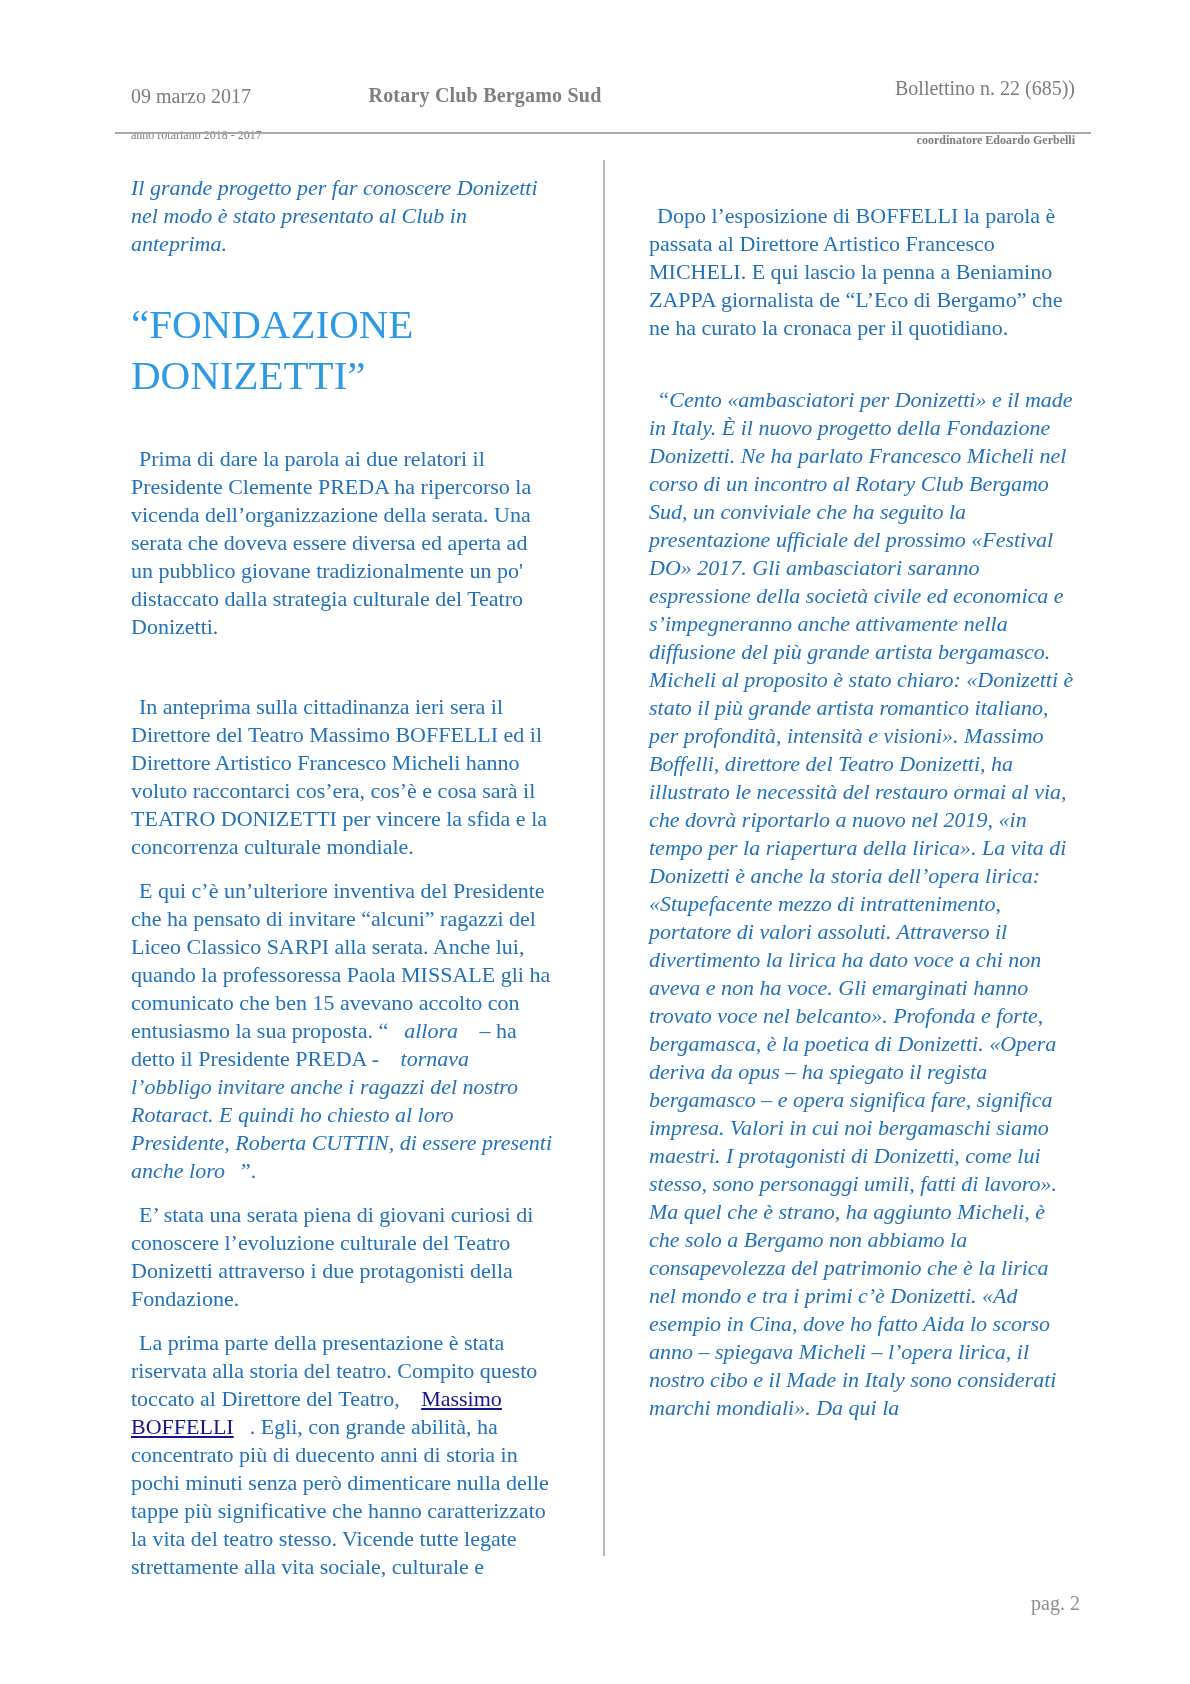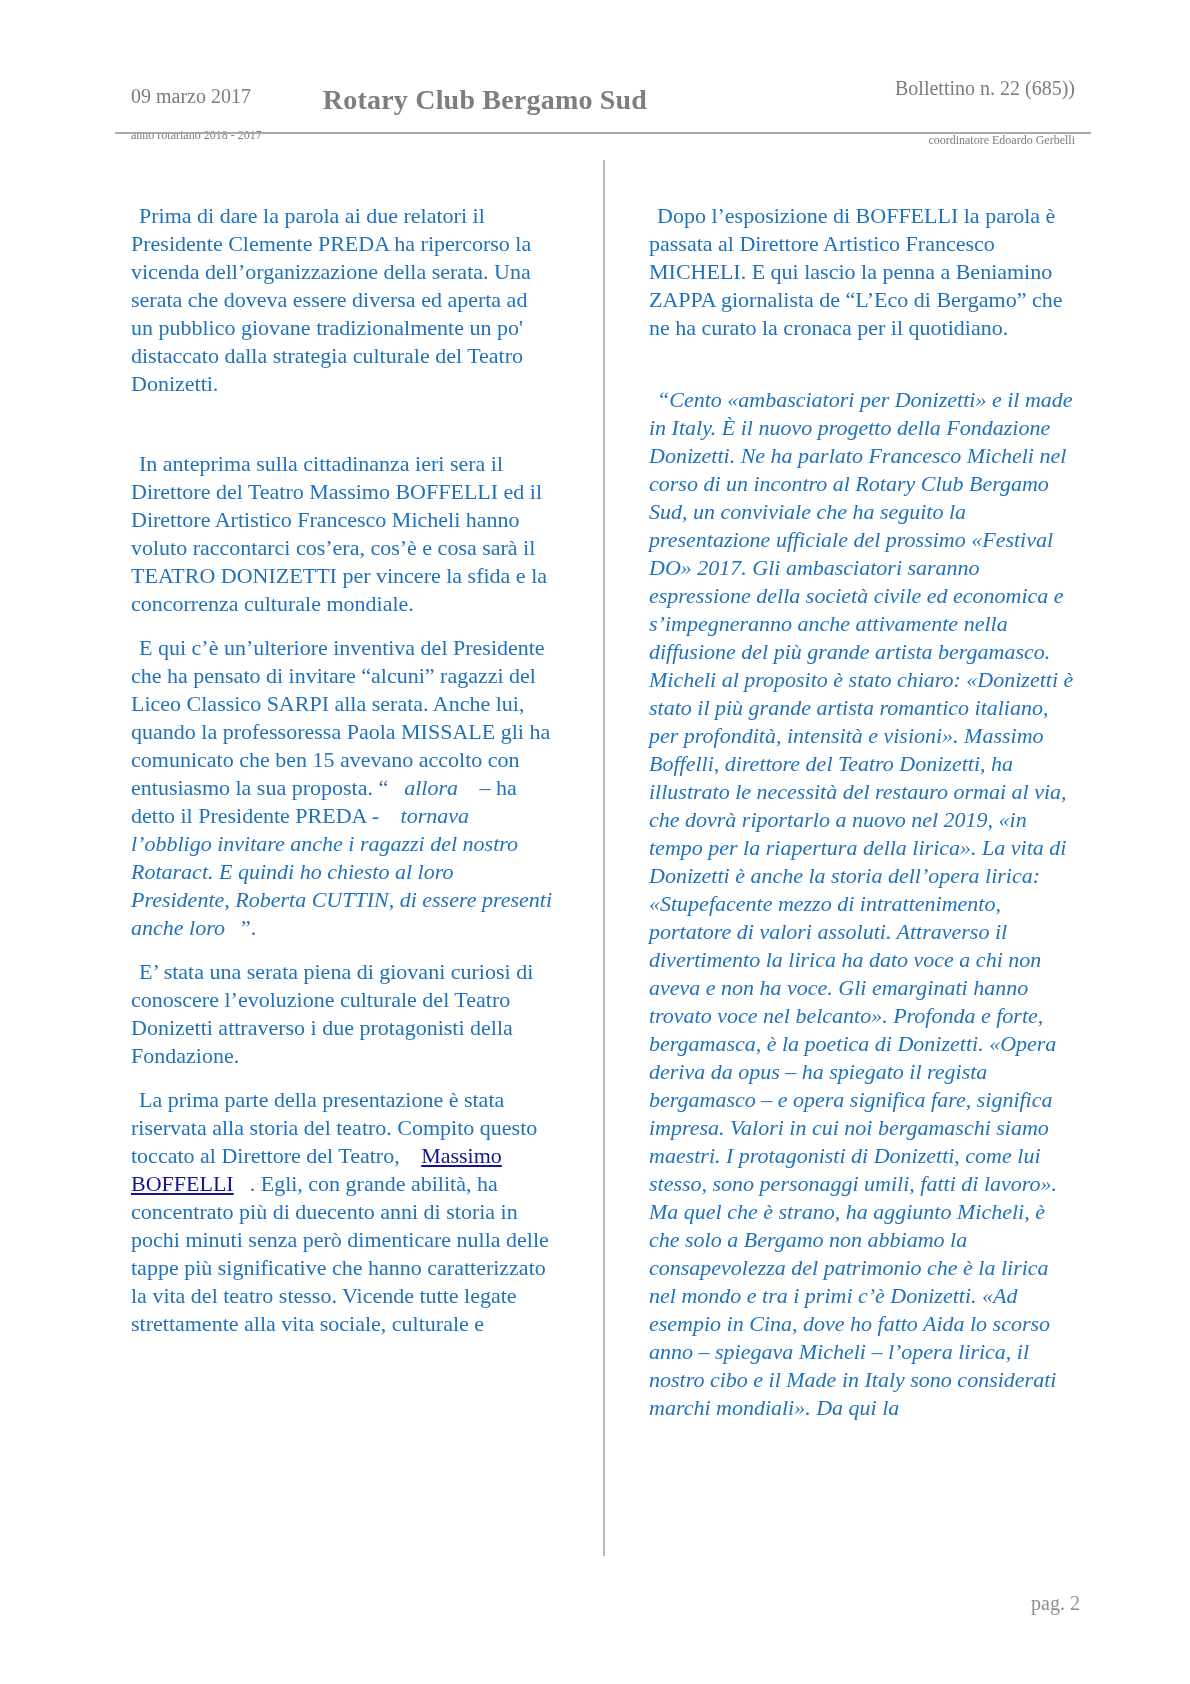--- a/index.html
+++ b/index.html
@@ -17,24 +17,24 @@
   body{
     width:1190px;height:1684px;position:relative;overflow:hidden;
     font-family:"Liberation Serif", serif;
   }
   
   .header{position:absolute;left:0;top:0;width:1190px;height:150px;}
   .hdr-left{position:absolute;left:107px;top:60px;color:var(--c-gray);}
   .hdr-date{font-size:20px;line-height:24px;}
   .hdr-year{font-size:12px;line-height:16px;margin-top:3px;}
   .hdr-center{position:absolute;left:0;top:68px;width:954px;text-align:center;
-    font-size:28px;font-weight:bold;color:var(--c-gray-bold);letter-spacing:0.2px;}
+    font-size:20px;font-weight:bold;color:var(--c-gray-bold);letter-spacing:0.2px;}
   .hdr-right{position:absolute;right:107px;top:52px;text-align:right;color:var(--c-gray);}
   .hdr-bulletin{font-size:20px;line-height:24px;}
-  .hdr-coord{font-size:12px;line-height:16px;margin-top:16px;}
+  .hdr-coord{font-size:12px;line-height:16px;margin-top:16px;font-weight:bold;}
   .hdr-rule{position:absolute;left:107px;top:124px;width:976px;height:0;
     border-top:2px solid var(--c-rule);}
   
   .article{position:absolute;left:0;top:150px;width:1190px;}
   .col{position:absolute;top:0;color:var(--c-body);font-size:22px;line-height:28px;}
   .col-left{left:107px;width:453px;}
   .col-right{left:625px;width:460px;}
   .col-divider{position:absolute;left:595px;top:2px;height:1396px;width:0;
     border-left:2px solid var(--c-divider);}
   .intro{font-style:italic;}
@@ -59,20 +59,22 @@
   <div class="hdr-center">Rotary Club Bergamo Sud</div>
   <div class="hdr-right">
     <div class="hdr-bulletin">Bollettino n. 22 (685))</div>
     <div class="hdr-coord">coordinatore Edoardo Gerbelli</div>
   </div>
   <div class="hdr-rule"></div>
 </div>
 
 <div class="article">
   <div class="col col-left" id="col-left">
+    <div class="intro">Il grande progetto per far conoscere Donizetti nel modo è stato presentato al Club in anteprima.</div>
+    <h1 class="article-title">“FONDAZIONE DONIZETTI”</h1>
 
   <p class="body-p gap"><span>Prima di dare la parola ai due relatori il Presidente Clemente PREDA ha ripercorso la vicenda dell’organizzazione della serata. Una serata che doveva essere diversa ed aperta ad un pubblico giovane tradizionalmente un po' distaccato dalla strategia culturale del Teatro Donizetti.</span></p>
       <p class="body-p first-p"><span>In anteprima sulla cittadinanza ieri sera il Direttore del Teatro Massimo BOFFELLI ed il Direttore Artistico Francesco Micheli hanno voluto raccontarci cos’era, cos’è e cosa sarà il TEATRO DONIZETTI per vincere la sfida e la concorrenza culturale mondiale.</span></p>
       <p class="body-p"><span>E qui c’è un’ulteriore inventiva del Presidente che ha pensato di invitare “alcuni” ragazzi del Liceo Classico SARPI alla serata. Anche lui, quando la professoressa Paola MISSALE gli ha comunicato che ben 15 avevano accolto con entusiasmo la sua proposta. “</span><span class="run-i">allora</span><span> – ha detto il Presidente PREDA - </span><span class="run-i"> tornava l’obbligo invitare anche i ragazzi del nostro Rotaract. E quindi ho chiesto al loro Presidente, Roberta CUTTIN, di essere presenti anche loro</span><span>”.</span></p>
       <p class="body-p"><span>E’ stata una serata piena di giovani curiosi di conoscere l’evoluzione culturale del Teatro Donizetti attraverso i due protagonisti della  Fondazione.</span></p>
       <p class="body-p"><span>La prima parte della presentazione è stata riservata alla storia del teatro. Compito questo toccato al Direttore del Teatro, </span><a class="run-l">Massimo BOFFELLI</a><span>. Egli, con grande abilità, ha concentrato più di duecento anni di storia in pochi minuti senza però dimenticare nulla delle tappe più significative che hanno caratterizzato la vita del teatro stesso. Vicende tutte legate strettamente alla vita sociale, culturale e</span></p>
     </div>
   <div class="col-divider"></div>
   <div class="col col-right" id="col-right">
 

